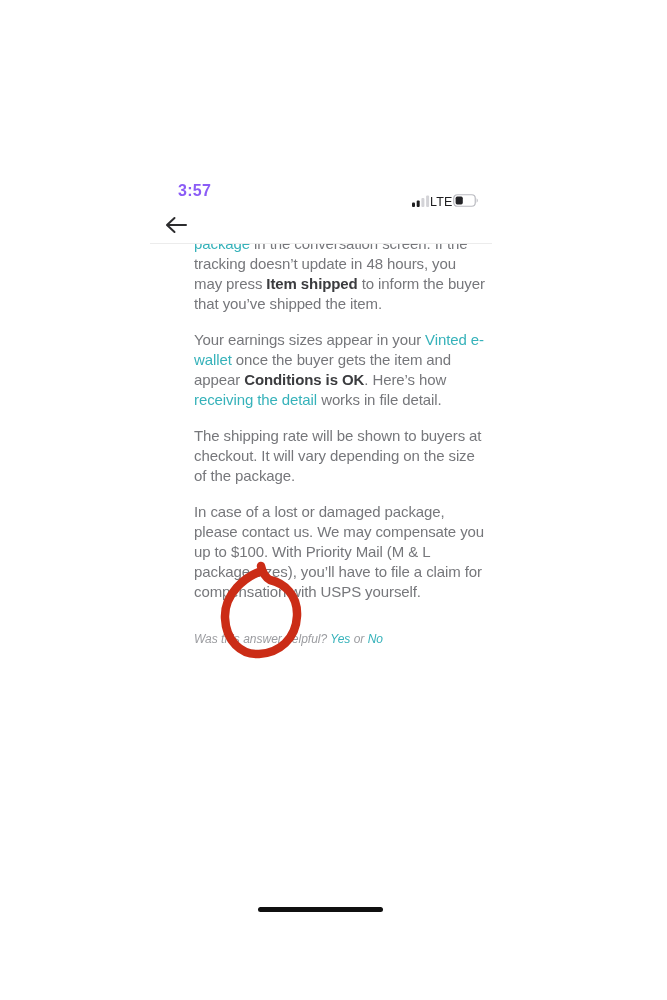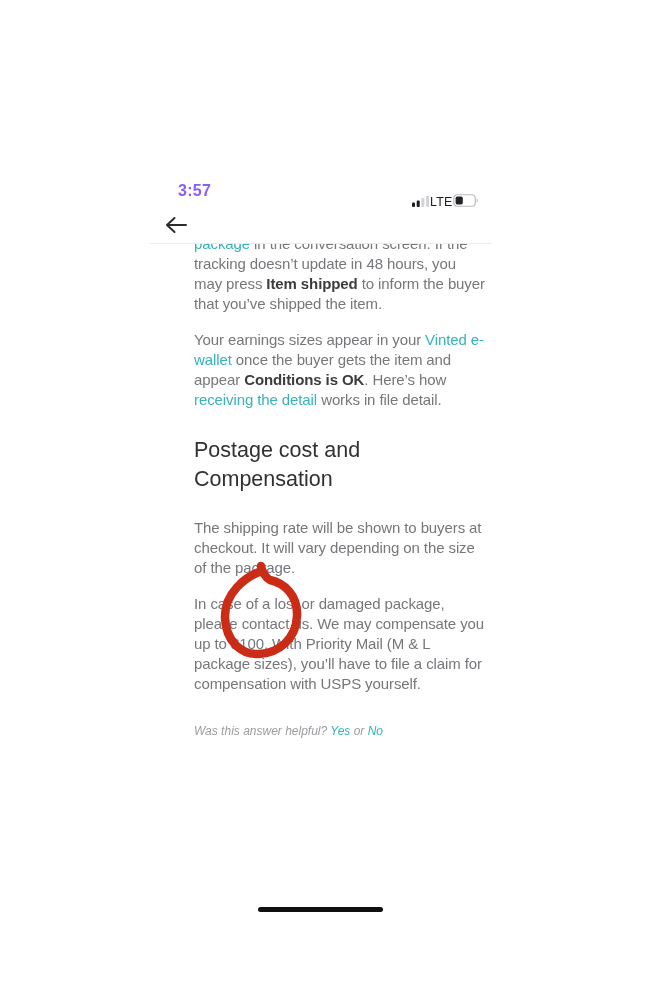--- a/index.html
+++ b/index.html
@@ -94,21 +94,20 @@
   </button>
 
   <div class="header-divider"></div>
 
   <div class="content">
 
     <p class="clipped-first"><a>package</a><span> in the conversation screen. If the tracking doesn’t update in 48 hours, you may press </span><strong>Item shipped</strong><span> to inform the buyer that you’ve shipped the item.</span></p>
 
     <p><span>Your earnings sizes appear in your </span><a>Vinted e-wallet</a><span> once the buyer gets the item and appear </span><strong>Conditions is OK</strong><span>. Here’s how </span><a>receiving the detail</a><span> works in file detail.</span></p>
 
-    <h2>Postage cost and Compensation</h2>
 
     <p>The shipping rate will be shown to buyers at checkout. It will vary depending on the size of the package.</p>
 
     <p>In case of a lost or damaged package, please contact us. We may compensate you up to $100. With Priority Mail (M &amp; L package sizes), you’ll have to file a claim for compensation with USPS yourself.</p>
 
 
     <div class="feedback"><span>Was this answer helpful? </span><a>Yes</a><span> or </span><a>No</a></div>
 
   </div>
 

